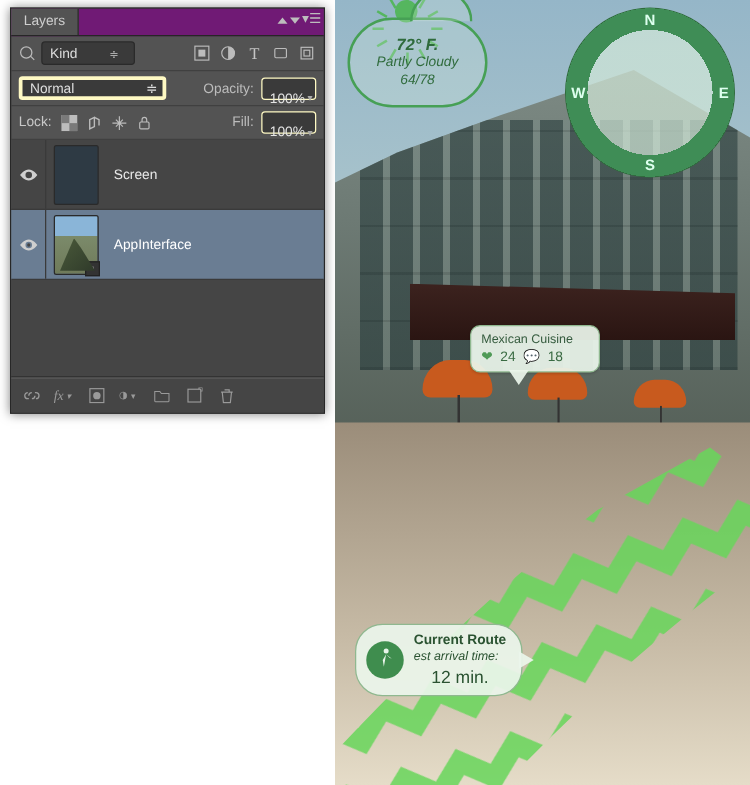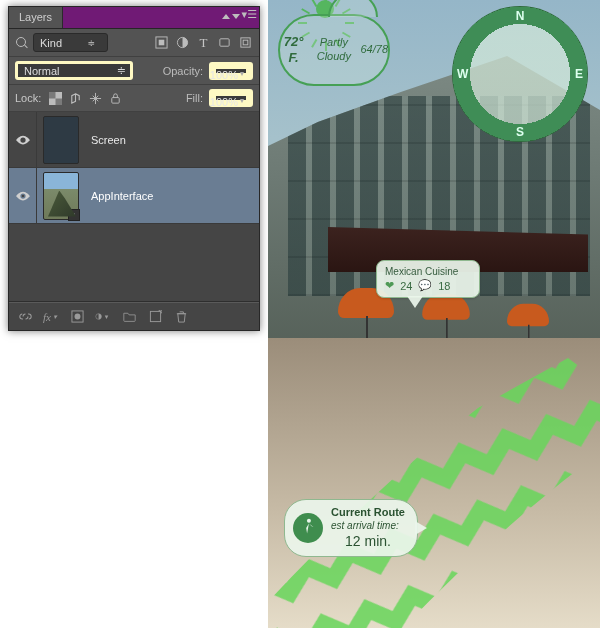--- a/index.html
+++ b/index.html
@@ -16,21 +16,21 @@
 .search-icn{width:14px;height:14px;position:relative}
 .search-icn::before{content:"";position:absolute;width:8px;height:8px;border:1px solid #bbb;border-radius:50%;left:1px;top:1px}
 .search-icn::after{content:"";position:absolute;width:4px;height:1px;background:#bbb;transform:rotate(45deg);left:9px;top:10px}
 .kind-sel{flex:0 0 75px;height:19px;background:#3a3a3a;border:1px solid #2a2a2a;border-radius:3px;display:flex;align-items:center;justify-content:space-between;padding:0 12px 0 6px;color:#ddd}
 .kind-sel .chev{font-size:9px;color:#ccc}
 .filter-icons{display:flex;gap:6px;margin-left:auto;align-items:center}
 .filter-icons span{width:15px;height:15px;display:flex;align-items:center;justify-content:center;color:#c5c5c5}
 .blend-row{display:flex;align-items:center;gap:6px;padding:4px 6px;border-bottom:1px solid #404040}
 .blend-sel{flex:1;height:19px;background:#3a3a3a;border:3px solid #fef9c3;border-radius:3px;display:flex;align-items:center;justify-content:space-between;padding:0 4px 0 6px;color:#ddd;max-width:118px}
 .opa-lbl{color:#bcbcbc;margin-left:auto}
-.pct-input{width:44px;height:18px;background:#3a3a3a;border:7px solid #fef9c3;border-radius:3px;display:flex;justify-content:flex-end;padding:0 2px 0 4px;color:#e5e5e5}
+.pct-input{width:44px;height:18px;background:#3a3a3a;border:1px solid #fef9c3;border-radius:3px;display:flex;align-items:center;justify-content:flex-end;padding:16px 2px 0 4px;color:#e5e5e5}
 .pct-input .chev{font-size:8px;margin-left:2px;color:#aaa}
 .lock-row{display:flex;align-items:center;gap:6px;padding:4px 6px;border-bottom:1px solid #404040}
 .lock-icons{display:flex;gap:4px;align-items:center}
 .lock-icons span{width:16px;height:16px;display:flex;align-items:center;justify-content:center;color:#bcbcbc}
 .layer-list{background:#454545;min-height:190px;border-bottom:1px solid #2e2e2e}
 .layer{display:flex;align-items:center;height:56px;border-bottom:1px solid #3a3a3a}
 .layer.active{background:#6a7d93}
 .eye{width:28px;display:flex;align-items:center;justify-content:center;color:#cfcfcf;border-right:1px solid #3a3a3a;height:100%}
 .eye svg{width:14px;height:10px}
 .thumb{width:36px;height:48px;margin:0 6px;border:1px solid #2a2a2a;background:#2e3a44;position:relative;border-radius:2px}
@@ -47,21 +47,21 @@
 .bldg{position:absolute;left:0;top:56px;width:332px;height:300px;background:linear-gradient(180deg,#7d8a84 0%,#6d7a74 40%,#556058 100%);clip-path:polygon(0 30%,15% 22%,40% 12%,72% 0,100% 18%,100% 100%,0 100%)}
 .bldg::before{content:"";position:absolute;inset:40px 10px 60px 20px;background:repeating-linear-gradient(90deg,rgba(40,60,60,.6) 0 18px,rgba(120,140,135,.4) 18px 24px),repeating-linear-gradient(0deg,rgba(0,0,0,.2) 0 2px,transparent 2px 38px)}
 .awning{position:absolute;left:60px;bottom:356px;width:260px;height:50px;background:linear-gradient(180deg,#3e2420,#2a1512);clip-path:polygon(0 10%,100% 25%,100% 100%,0 100%)}
 .umbr{position:absolute;width:56px;height:30px;background:#c85a1e;border-radius:50% 50% 8px 8px/100% 100% 8px 8px}
 .umbr::after{content:"";position:absolute;left:50%;top:28px;width:2px;height:40px;background:#333}
 .u1{left:70px;bottom:310px}.u2{left:150px;bottom:306px;transform:scale(.85)}.u3{left:232px;bottom:298px;transform:scale(.75)}
 .ground{position:absolute;left:0;bottom:0;width:332px;height:290px;background:linear-gradient(180deg,#9b8d7a 0%,#c7bba6 60%,#e5dcc8 100%)}
 .path{position:absolute;left:0;bottom:0;width:332px;height:290px;overflow:hidden}
 .path svg{position:absolute;left:-40px;bottom:-20px;width:420px;height:320px}
 .weather{position:absolute;left:10px;top:14px;width:110px;color:#3f7a49;text-align:center;font-style:italic}
-.cloud{width:112px;height:72px;border:2px solid #46a055;border-radius:36px;position:relative;display:flex;flex-direction:row;align-items:center;justify-content:center;gap:0;background:rgba(220,240,225,.25)}
+.cloud{width:112px;height:72px;border:2px solid #46a055;border-radius:36px;position:relative;display:flex;flex-direction:column;align-items:center;justify-content:center;gap:0;background:rgba(220,240,225,.25)}
 .cloud::before{content:"";position:absolute;width:46px;height:46px;border:2px solid #46a055;border-radius:50%;top:-24px;left:48px;background:rgba(220,240,225,.25);clip-path:polygon(0 0,100% 0,100% 50%,0 50%)}
 .sun{position:absolute;left:30px;top:-22px;width:34px;height:34px}
 .sun::before{content:"";position:absolute;inset:8px;border-radius:50%;background:#55b65f}
 .sun .ray{position:absolute;left:50%;top:50%;width:2px;height:9px;background:#55b65f;transform-origin:50% 14px}
 .w-t{font-size:13px;color:#2f6b3c;font-weight:600;line-height:1.2}
 .w-s{font-size:11px;color:#2f6b3c;line-height:1.25}
 .compass{position:absolute;right:12px;top:6px;width:136px;height:136px}
 .compass-ring{position:absolute;inset:0;border-radius:50%;background:radial-gradient(circle,rgba(210,232,216,.7) 0 52%,#3f8d56 52% 70%,#2f6b3c 70% 100%)}
 .compass-lbl{position:absolute;color:#dfe;font-weight:bold;font-size:12px}
 .cl-n{left:50%;top:3px;transform:translateX(-50%)}.cl-s{left:50%;bottom:3px;transform:translateX(-50%)}.cl-e{right:5px;top:50%;transform:translateY(-50%)}.cl-w{left:5px;top:50%;transform:translateY(-50%)}

